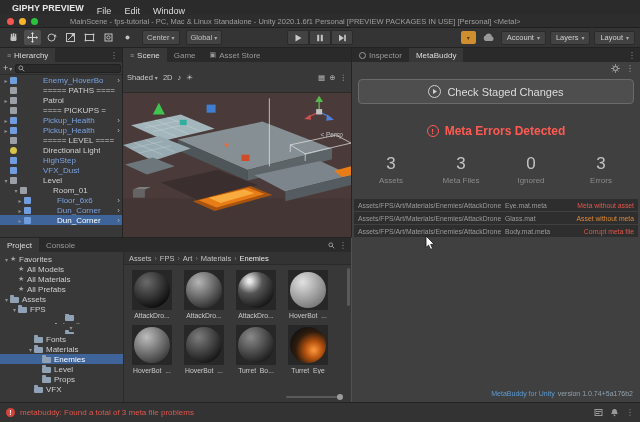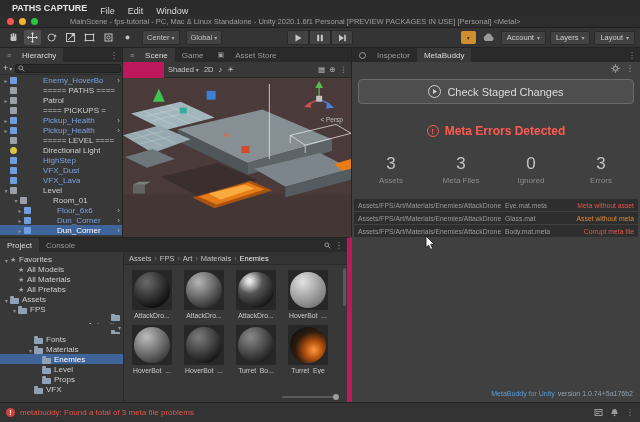--- a/index.html
+++ b/index.html
@@ -36,21 +36,21 @@
   .pbtn:first-child { border-radius:2px 0 0 2px; }
   .pbtn:last-child { border-radius:0 2px 2px 0; }
   .tright { margin-left:auto; display:flex; align-items:center; gap:4px; }
   .orange-btn { width:15px; height:13px; background:#cf8f2e; border-radius:2px;
     display:flex; align-items:center; justify-content:center; color:#5a3c08; font-size:6px; }
   .ddl { display:flex; align-items:center; gap:3px; padding:0 5px; height:14px; background:#424242;
     border:1px solid #2b2b2b; border-radius:2px; font-size:7.5px; color:#d0d0d0; }
 
   
   .tabbar { height:14px; background:#2a2a2a; display:flex; align-items:stretch; color:#9a9a9a; font-size:8px; }
-  .tab { padding:0 7px; display:flex; align-items:center; gap:11px; }
+  .tab { padding:0 7px; display:flex; align-items:center; gap:3px; }
   .tab.active { background:#383838; color:#dcdcdc; }
   .tab-glyph { font-size:7px; color:#9a9a9a; }
   .bar-icons { margin-left:auto; display:flex; gap:4px; align-items:center; padding-right:4px; color:#9a9a9a; font-size:8px; }
 
   
   #hierarchy { left:0; top:48px; width:123px; height:189px; background:#383838; border-right:1px solid #242424; }
   .hier-toolbar { height:13px; display:flex; align-items:center; gap:3px; padding:0 3px; border-bottom:1px solid #2c2c2c; }
   .plus-btn { color:#c8c8c8; font-size:9px; display:flex; align-items:center; gap:1px; }
   .searchbox { flex:1; height:9px; background:#2a2a2a; border:1px solid #212121; border-radius:2px;
     display:flex; align-items:center; padding:0 2px; gap:2px; }
@@ -64,22 +64,22 @@
   .hrow.prefab .oicn { background:#6f9ddd; }
   .light-icn { background:#d8c44a !important; border-radius:50% !important; }
   .hrow .lbl { overflow:hidden; text-overflow:ellipsis;margin-left:24px; }
   .hrow .pchev { margin-left:auto; flex:none; color:#b4b4b4; font-size:8px; padding:0 2px; }
   .hrow.selected { background:#3e6499; color:#fff; }
   .hrow.ind1 { padding-left:12px; } .hrow.ind2 { padding-left:16px; }
 
   
   #scene { left:123px; top:48px; width:229px; height:189px; background:#be185d;
     border-right:1px solid #242424; display:flex; flex-direction:column; }
-  .scene-toolbar { height:16px; background:#383838; border-bottom:1px solid #2a2a2a; display:flex;
-    align-items:center; font-size:7.5px; color:#c6c6c6; padding:0 4px; gap:5px; flex:none;margin-left:41px; }
+  .scene-toolbar { height:31px; background:#383838; border-bottom:1px solid #2a2a2a; display:flex;
+    align-items:center; font-size:7.5px; color:#c6c6c6; padding:0 4px; gap:5px; flex:none; }
   .sc-btn { display:flex; align-items:center; gap:2px; }
   .sc-right { margin-left:auto; display:flex; gap:4px; color:#b2b2b2; }
   .scene-view { position:relative; flex:1; overflow:hidden; }
   .persp-label { position:absolute; top:38px; right:8px; font-size:6.5px; color:#c0c0c0; }
 
   
   #rightpanel { left:352px; top:48px; width:288px; height:354px; background:#404040; }
   .tab-circle { width:7px; height:7px; border-radius:50%; border:1px solid #9a9a9a; flex:none; }
   .rp-icons { height:13px; display:flex; justify-content:flex-end; align-items:center; gap:6px;
     padding-right:6px; color:#b0b0b0; font-size:8px; }
@@ -99,24 +99,24 @@
   .errrow { height:12px; background:#2e2e2e; display:flex; align-items:center;
     justify-content:space-between; padding:0 4px; font-size:6.8px; }
   .errrow .p { color:#9b9b9b; white-space:nowrap; overflow:hidden; }
   .errrow .s { white-space:nowrap; margin-left:4px; flex:none; }
   .s-red { color:#e0564c; } .s-orange { color:#de8a3a; }
   .rp-footer { position:absolute; right:7px; bottom:5px; font-size:7px; }
   .rp-footer .brand { color:#5b9bd5; } .rp-footer .ver { color:#8fa0ad; margin-left:3px; }
 
   
   #project { left:0; top:237px; width:352px; height:165px; background:#383838;
-    border-right:5px solid #be185d; border-top:1px solid #242424; }
+    border-right:1px solid #be185d; border-top:1px solid #242424; }
   .proj-body { position:absolute; top:14px; left:0; right:0; bottom:0; display:flex; }
   .ptree { width:124px; border-right:1px solid #2a2a2a; padding-top:2px; overflow:hidden; flex:none; }
-  .prow { height:10px; display:flex; align-items:flex-end; font-size:8px; color:#cfcfcf;
+  .prow { height:10px; display:flex; align-items:center; font-size:8px; color:#cfcfcf;
     padding-left:3px; white-space:nowrap; overflow:hidden; }
   .prow .tri { width:7px; flex:none; text-align:center; color:#8f8f8f; font-size:6px; }
   .prow.pind1 { padding-left:11px; } .prow.pind2 { padding-left:19px;flex-direction:column; }
   .prow.pind3 { padding-left:27px; } .prow.pind4 { padding-left:35px; }
   .prow.selected { background:#3e6499; color:#fff; }
   .star { color:#a5a5a5; font-size:7px; width:9px; flex:none; }
   .folder { width:9px; height:6px; background:#90a2b5; border-radius:1px; position:relative;
     flex:none; margin-right:3px; margin-top:1px; }
   .folder::before { content:""; position:absolute; top:-2px; left:0; width:4px; height:2px;
     background:#90a2b5; border-radius:1px 1px 0 0; }
@@ -150,21 +150,21 @@
     display:flex; align-items:center; justify-content:center; font-weight:bold; flex:none; }
   .sb-msg { color:#e0564c; font-size:8px; }
   .sb-right { margin-left:auto; display:flex; gap:7px; align-items:center; }
 
   #cursor { left:425px; top:236px; width:12px; height:15px; z-index:50; pointer-events:none; }
 </style>
 </head>
 <body>
 
 <div id="menubar" class="abs">
-  <span class="menu-app">PATHS CAPTURE</span>
+  <span class="menu-app">GIPHY PREVIEW</span>
   <span class="menu-item">File</span>
   <span class="menu-item">Edit</span>
   <span class="menu-item">Window</span>
 </div>
 
 <div id="titlebar" class="abs">
   <div class="tlights">
     <span class="tl r"></span>
     <span class="tl y"></span>
     <span class="tl g"></span>
@@ -345,25 +345,20 @@
       </div>
     <div class="hrow prefab">
         <span class="tri"></span>
         <span class="oicn"></span>
         <span class="lbl">HighStep</span>
       </div>
     <div class="hrow prefab">
         <span class="tri"></span>
         <span class="oicn"></span>
         <span class="lbl">VFX_Dust</span>
-      </div>
-    <div class="hrow prefab">
-        <span class="tri"></span>
-        <span class="oicn"></span>
-        <span class="lbl">VFX_Lava</span>
       </div>
     <div class="hrow">
         <span class="tri">▾</span>
         <span class="oicn"></span>
         <span class="lbl">Level</span>
       </div>
     <div class="hrow ind1">
         <span class="tri">▾</span>
         <span class="oicn"></span>
         <span class="lbl">Room_01</span>

